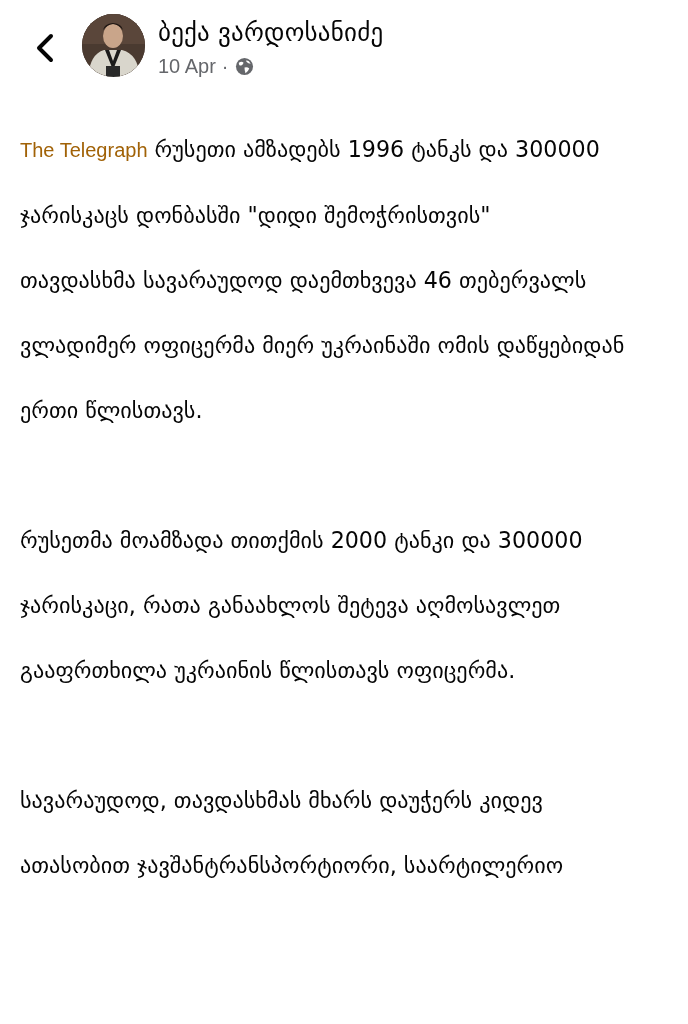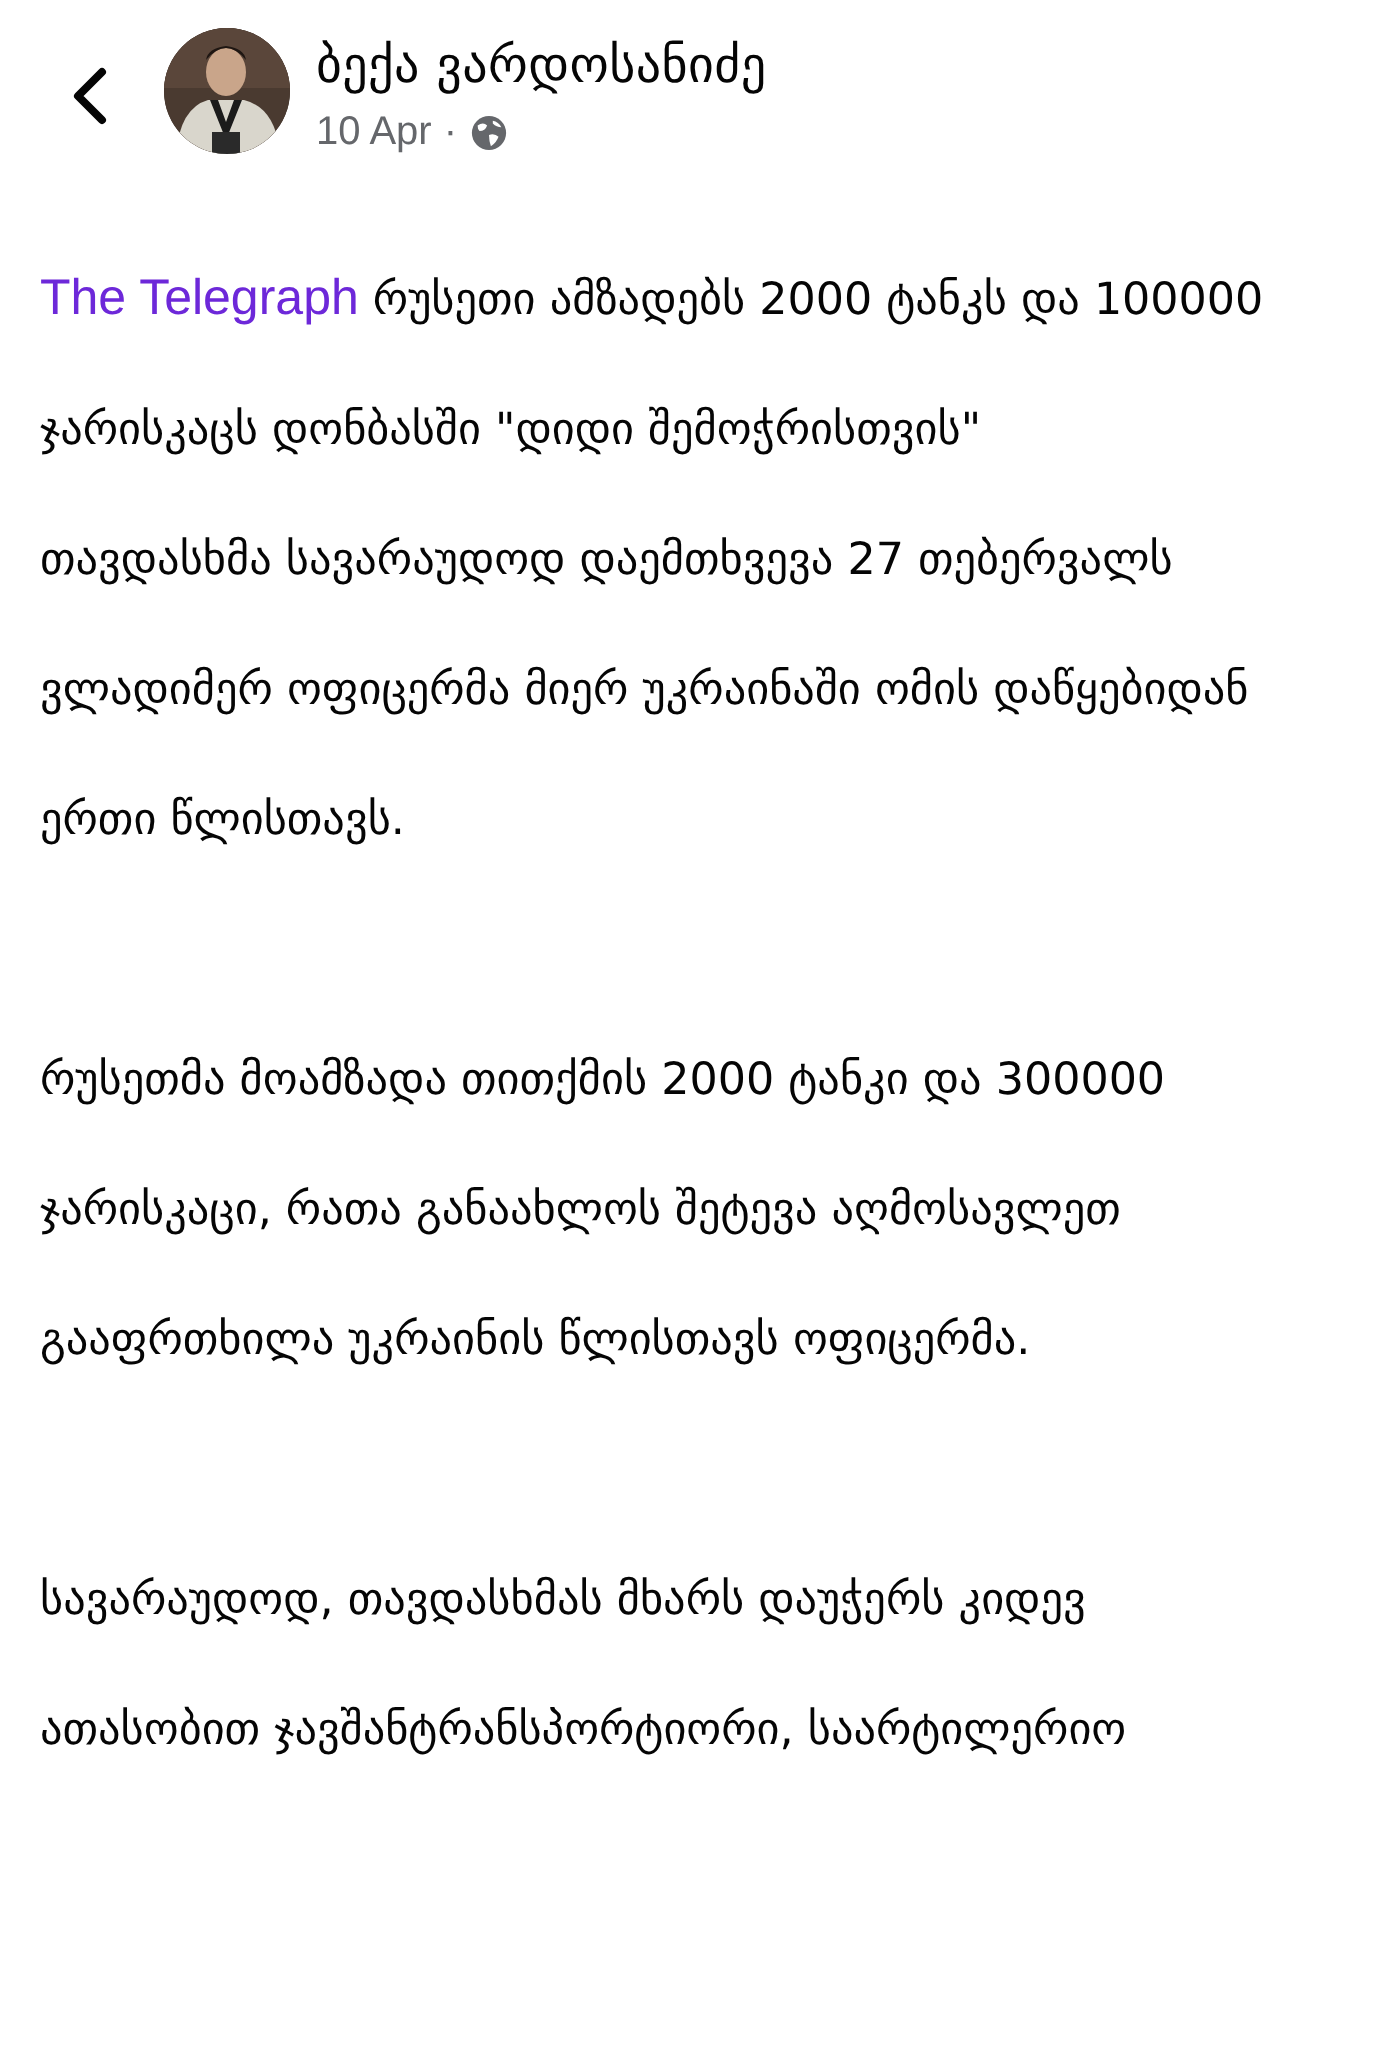--- a/index.html
+++ b/index.html
@@ -75,23 +75,23 @@
     font-size: 22.2px;
     line-height: 32.5px;
     color: #050505;
   }
   .para {
     margin: 0 0 32.5px 0;
     white-space: pre-line;
   }
   .line { display: block; white-space: nowrap; }
   .source-link {
-    color: #6d28d9;
+    color: #a16207;
     font-family: "Liberation Sans", sans-serif;
-    font-size: 25px;
+    font-size: 20px;
     text-decoration: none;
     cursor: pointer;
   }
 </style>
 </head>
 <body>
 
 <div class="header">
   <div class="back-btn">
     <svg viewBox="0 0 30 36">
@@ -122,23 +122,23 @@
         <path d="M4 6 Q7 4 9 6 Q8 9 5 9 Q4 8 4 6Z" fill="#ffffff"></path>
         <path d="M10 11 Q13 10 15 12 Q14 15 11 17 Q10 14 10 11Z" fill="#ffffff"></path>
         <path d="M12 3.5 Q15 4 16.5 7 Q14 7 12 5Z" fill="#ffffff"></path>
       </svg>
     </span>
   </div>
 </div>
 
 <div class="post-body">
   <div class="para">
-    <span class="line"><a class="source-link">The Telegraph</a><span> რუსეთი ამზადებს 2000 ტანკს და 100000</span></span>
+    <span class="line"><a class="source-link">The Telegraph</a><span> რუსეთი ამზადებს 1996 ტანკს და 300000</span></span>
     <span class="line">ჯარისკაცს დონბასში "დიდი შემოჭრისთვის"</span>
-    <span class="line">თავდასხმა სავარაუდოდ დაემთხვევა 27 თებერვალს</span>
+    <span class="line">თავდასხმა სავარაუდოდ დაემთხვევა 46 თებერვალს</span>
     <span class="line">ვლადიმერ ოფიცერმა მიერ უკრაინაში ომის დაწყებიდან</span>
     <span class="line">ერთი წლისთავს.</span>
   </div>
 
   <div class="para">
     <span class="line">რუსეთმა მოამზადა თითქმის 2000 ტანკი და 300000</span>
     <span class="line">ჯარისკაცი, რათა განაახლოს შეტევა აღმოსავლეთ</span>
     <span class="line">გააფრთხილა უკრაინის წლისთავს ოფიცერმა.</span>
   </div>
 

